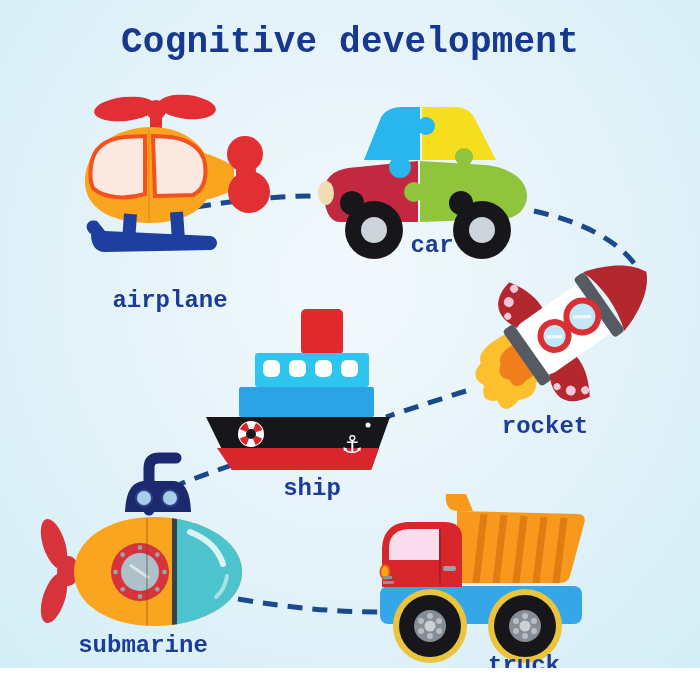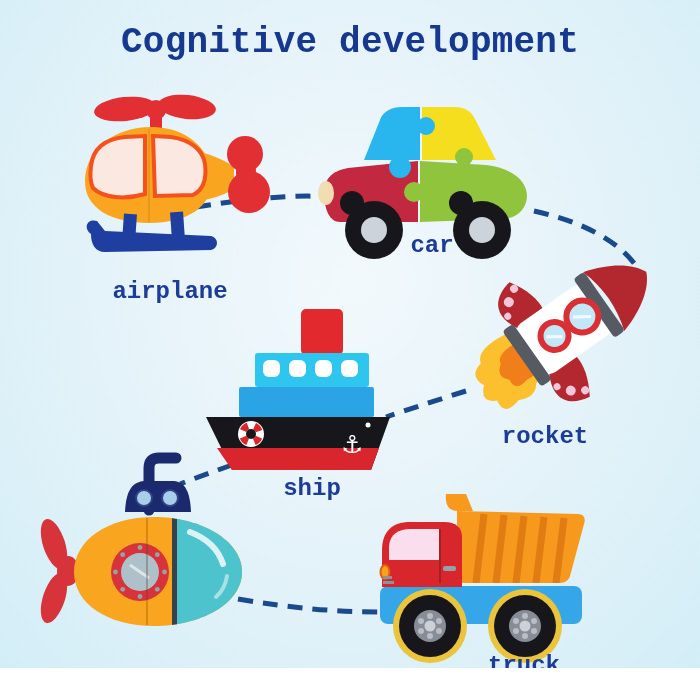--- a/index.html
+++ b/index.html
@@ -57,21 +57,21 @@
         <path d="M 66,78 C 68,60 80,51 100,49 L 120,48 L 120,106 C 100,112 78,110 68,100 C 65,94 65,86 66,78 Z" fill="#fae8e1" stroke="#f4511e" stroke-width="4"></path>
         <path d="M 128,48 L 146,49 C 166,52 178,62 180,76 C 182,92 178,102 168,107 L 130,108 Z" fill="#fae8e1" stroke="#f4511e" stroke-width="4"></path>
       </g>
       <g fill="#1f3fa0">
         <rect x="98" y="126" width="13" height="28" transform="rotate(4 104 140)"></rect>
         <rect x="146" y="124" width="13" height="28" transform="rotate(-4 152 138)"></rect>
         <path d="M 66,146 C 58,140 62,130 72,133 L 80,143 L 186,148 C 194,150 194,160 186,162 L 80,164 C 70,164 66,156 66,146 Z"></path>
       </g>
     </svg>
   </figure>
-  <span class="lbl" style="left:170px;top:291px;">airplane</span>
+  <span class="lbl" style="left:170px;top:300px;">airplane</span>
 
   <figure class="toy" style="left:318px;top:100px;">
     <svg width="215" height="160" viewBox="0 0 215 160">
       <g>
         <path d="M 6,96 C 5,80 13,71 30,68 L 100,61 L 100,122 L 22,122 C 11,122 7,109 6,96 Z" fill="#c2283f"></path>
         <path d="M 102,61 L 168,65 C 193,68 209,80 209,96 C 209,109 198,119 184,119 L 102,122 Z" fill="#8fc43c"></path>
         <path d="M 46,60 L 62,20 C 65,11 74,7 84,7 L 102,7 L 102,60 Z" fill="#29b5ee"></path>
         <path d="M 104,7 L 136,7 C 147,7 153,11 157,19 L 178,60 L 104,60 Z" fill="#f4de1e"></path>
         <circle cx="82" cy="67" r="11" fill="#29b5ee"></circle>
         <circle cx="108" cy="26" r="9" fill="#29b5ee"></circle>
@@ -118,21 +118,21 @@
           <circle cx="84" cy="22" r="5"></circle>
             <circle cx="96" cy="14" r="4"></circle>
             <circle cx="75" cy="33" r="3.5"></circle>
           <circle cx="84" cy="130" r="5"></circle>
             <circle cx="96" cy="138" r="4"></circle>
             <circle cx="75" cy="119" r="3.5"></circle>
         </g>
       </g>
     </svg>
   </figure>
-  <span class="lbl" style="left:545px;top:436px;text-align:right;">rocket</span>
+  <span class="lbl" style="left:545px;top:426px;text-align:right;">rocket</span>
 
   <figure class="toy" style="left:202px;top:306px;">
     <svg width="195" height="170" viewBox="0 0 195 170">
       <rect x="99" y="3" width="42" height="46" rx="5" fill="#e22a2e"></rect>
       <g>
         <rect x="53" y="47" width="114" height="34" rx="3" fill="#2ec6ee"></rect>
         <rect x="61" y="54" width="17" height="17" rx="6" fill="#ffffff"></rect>
         <rect x="87" y="54" width="17" height="17" rx="6" fill="#ffffff"></rect>
         <rect x="113" y="54" width="17" height="17" rx="6" fill="#ffffff"></rect>
         <rect x="139" y="54" width="17" height="17" rx="6" fill="#ffffff"></rect>
@@ -192,20 +192,21 @@
             <circle cx="127.3" cy="106.7" r="2.4"></circle>
           <circle cx="92.7" cy="141.3" r="2.4"></circle>
             <circle cx="127.3" cy="141.3" r="2.4"></circle>
         </g>
         <circle cx="110" cy="124" r="19" fill="#aec0c9"></circle>
         <line x1="100" y1="117" x2="119" y2="130" stroke="#ffffff" stroke-width="3" opacity="0.6"></line>
         <line x1="117" y1="96" x2="117" y2="152" stroke="#5a4636" stroke-width="2" opacity="0.35"></line>
       </g>
     </svg>
   </figure>
+  <span class="lbl" style="left:143px;top:645px;">submarine</span>
 
   <figure class="toy" style="left:372px;top:484px;">
     <svg width="225" height="180" viewBox="0 0 225 180">
       <defs>
         <clipPath id="bedClip">
           <path d="M 85,27 L 206,30 C 212,30 214,35 212,40 L 198,92 C 197,96 193,99 188,99 L 91,99 C 87,99 85,96 85,92 Z"></path>
         </clipPath>
       </defs>
       <g>
         <path d="M 74,10 L 94,10 L 101,27 L 86,27 C 76,27 73,20 74,10 Z" fill="#f6991d"></path>

